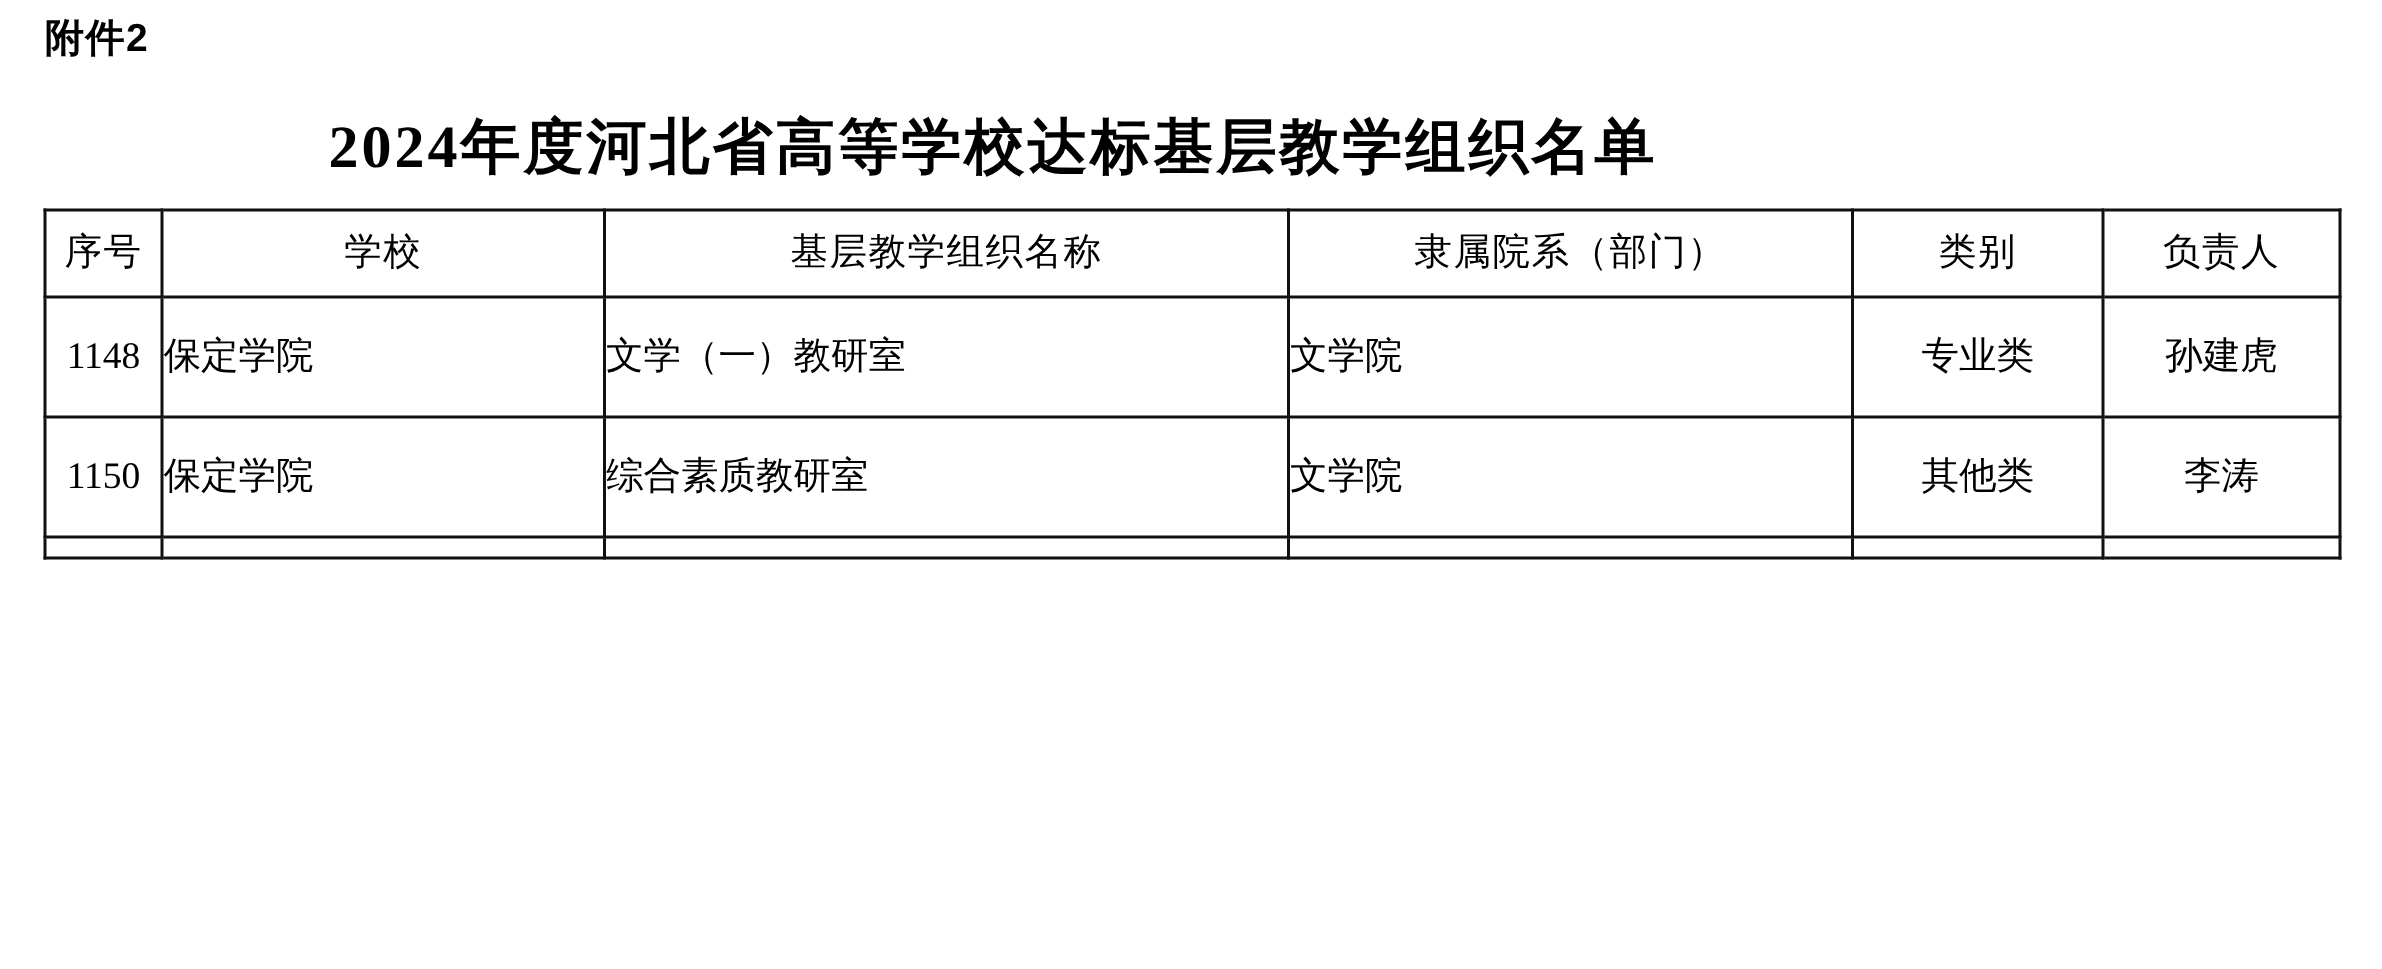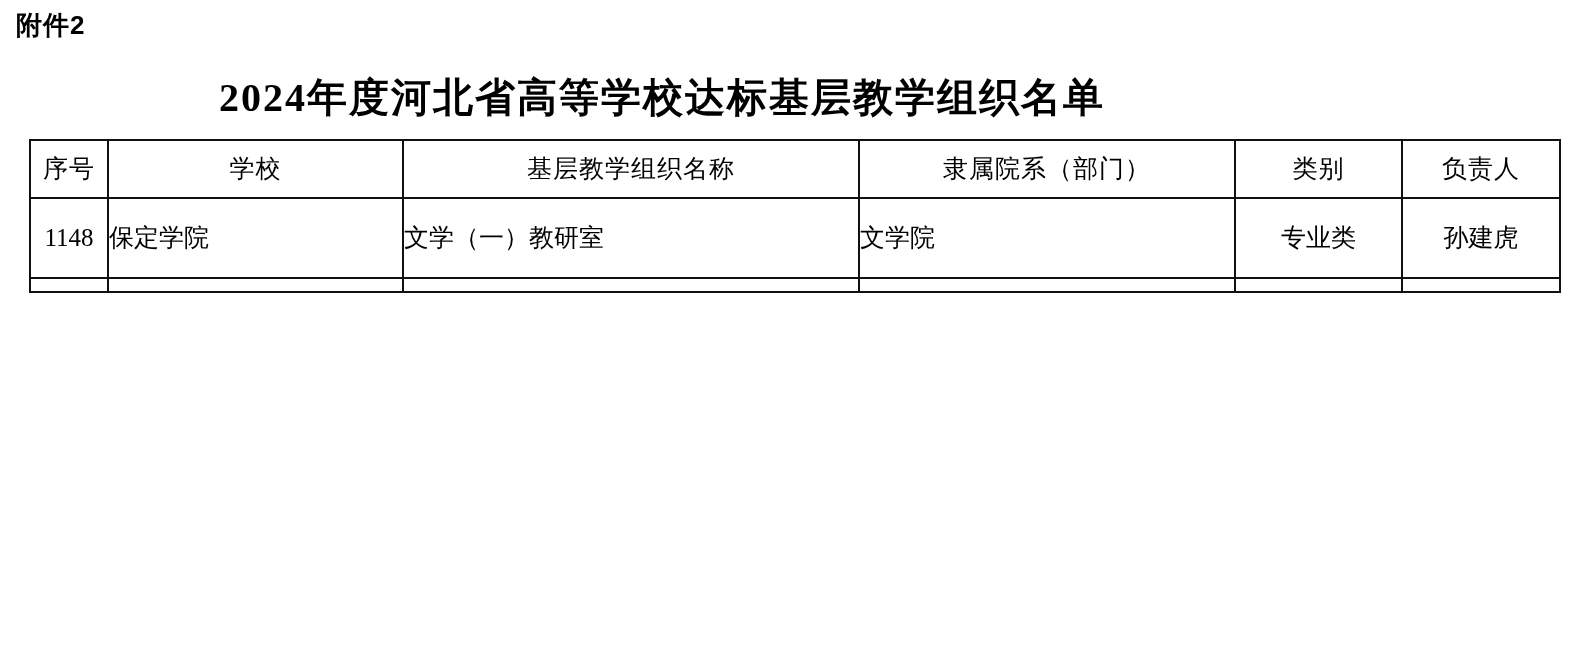--- a/index.html
+++ b/index.html
@@ -15,21 +15,21 @@
     overflow: hidden;
   }
   .page {
     position: relative;
     width: 1588px;
     height: 646px;
     box-sizing: border-box;
   }
   .attachment-label {
     position: absolute;
-    left: 16px;
+    left: 30px;
     top: 8px;
     font-family: "Liberation Sans", "DejaVu Sans", sans-serif;
     font-size: 26px;
     font-weight: bold;
     letter-spacing: 1px;
   }
   .doc-title {
     position: absolute;
     left: 0;
     top: 70px;
@@ -123,20 +123,28 @@
       </thead>
       <tbody>
         <tr>
           <td class="c-idx">1148</td>
           <td class="c-school">保定学院</td>
           <td class="c-org">文学（一）教研室</td>
           <td class="c-dept">文学院</td>
           <td class="c-cat">专业类</td>
           <td class="c-head">孙建虎</td>
         </tr>
+        <tr>
+          <td class="c-idx">1150</td>
+          <td class="c-school">保定学院</td>
+          <td class="c-org">综合素质教研室</td>
+          <td class="c-dept">文学院</td>
+          <td class="c-cat">其他类</td>
+          <td class="c-head">李涛</td>
+        </tr>
         <tr class="clipped">
           <td class="c-idx"></td>
           <td class="c-school"></td>
           <td class="c-org"></td>
           <td class="c-dept"></td>
           <td class="c-cat"></td>
           <td class="c-head"></td>
         </tr>
       </tbody>
     </table>

